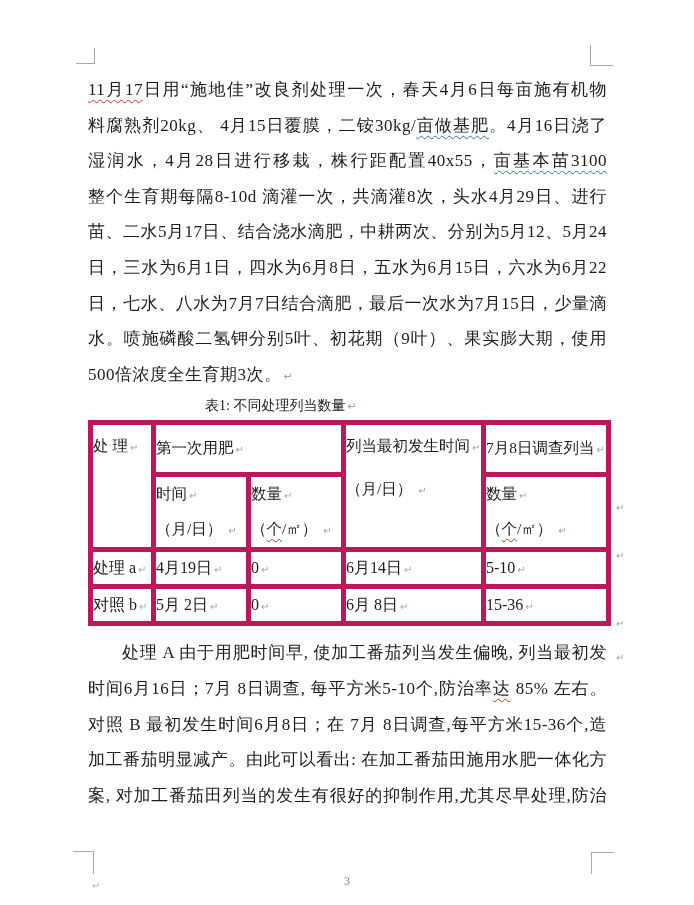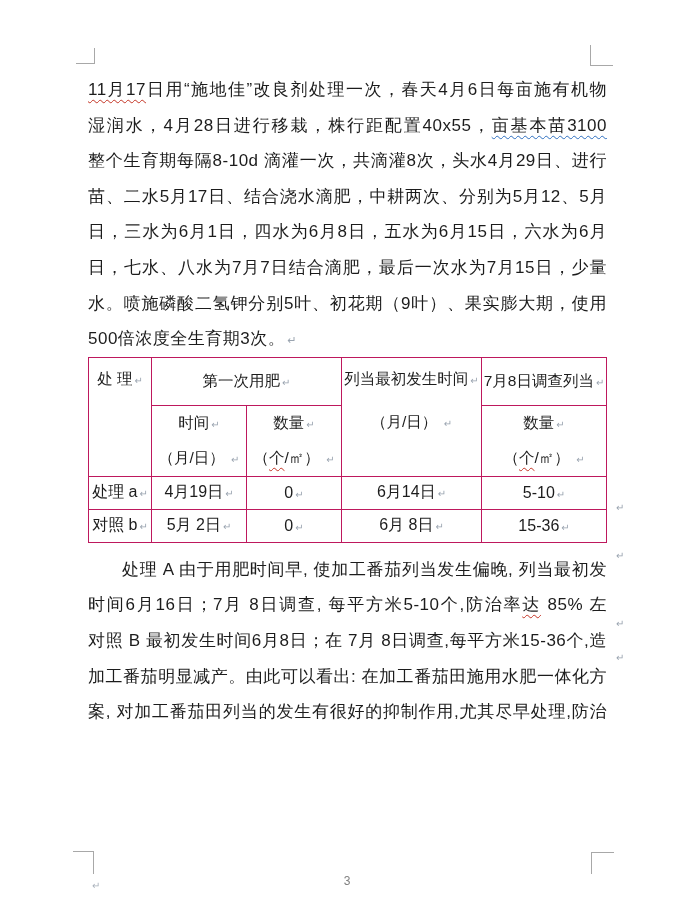--- a/index.html
+++ b/index.html
@@ -1,18 +1,18 @@
 <!DOCTYPE html>
 <html><head>
 <meta charset="utf-8">
 <style>
   html,body{margin:0;padding:0;background:#ffffff;}
   .page{
     position:relative;width:646px;height:905px;background:#ffffff;overflow:hidden;
-    font-family:Liberation Sans, sans-serif;color:#1c1c1c;
+    font-family:Liberation Serif, serif;color:#1c1c1c;
   }
   .page-edge{position:absolute;left:689px;top:0;width:2px;height:905px;background:#c6c6c6;}
   
   .crop{position:absolute;}
   .crop.tl{left:76px;top:48px;width:18px;height:15px;border-right:1px solid #a8a8a8;border-bottom:1px solid #a8a8a8;}
   .crop.tr{left:590px;top:45px;width:22px;height:20px;border-left:1px solid #a8a8a8;border-bottom:1px solid #a8a8a8;}
   .crop.bl{left:73px;top:851px;width:20px;height:22px;border-right:1px solid #a8a8a8;border-top:1px solid #a8a8a8;}
   .crop.br{left:591px;top:852px;width:22px;height:21px;border-left:1px solid #a8a8a8;border-top:1px solid #a8a8a8;}
 
   .content{position:absolute;left:88px;top:72px;width:519px;}
@@ -37,21 +37,21 @@
   }
 
   .cr{color:#9aa4b0;font-size:11px;margin-left:2px;font-weight:normal;}
   .cell .cr{font-size:10px;}
 
   .h{font-size:18px;font-weight:bold;line-height:38px;height:38px;margin:0;padding-left:39px;color:#111;}
 
   .caption{font-size:14px;line-height:28px;height:28px;padding-left:117px;color:#1c1c1c;}
 
   table.t{border-collapse:collapse;table-layout:fixed;width:518px;font-size:15.5px;color:#1c1c1c;}
-  table.t td{border:1px solid #be185d;text-align:center;padding:0;overflow:hidden;}
+  table.t td{border:5px solid #be185d;padding:0;overflow:hidden;}
   .r1 td{height:47px;}
   .r2 td{height:67px;}
   .r3 td,.r4 td{height:32px;font-size:16px;}
   td.vtop{vertical-align:top;}
   td.vtop .pad{padding-top:11px;}
   .two-line div{line-height:33px;}
   .two-line{padding-top:3px;}
   .occur div{line-height:41px;}
 
   .row-mark{position:absolute;color:#9aa4b0;font-size:10px;}
@@ -69,30 +69,32 @@
   <div class="page-edge"></div>
   <div class="crop tl"></div>
   <div class="crop tr"></div>
   <div class="crop bl"></div>
   <div class="crop br"></div>
 
   <div class="content">
 
     <div class="para p1">
       <div class="line"><span class="sp-red">11月17</span><span>日用“施地佳”改良剂处理一次，春天4月6日每亩施有机物</span></div>
+      <div class="line"><span>料腐熟剂20kg、 4月15日覆膜，二铵30kg/</span><span class="sp-blue">亩做基肥</span><span>。4月16日浇了</span></div>
       <div class="line"><span>湿润水，4月28日进行移栽，株行距配置40x55，</span><span class="sp-blue">亩基本苗3100</span></div>
       <div class="line">整个生育期每隔8-10d 滴灌一次，共滴灌8次，头水4月29日、进行蹲</div>
       <div class="line">苗、二水5月17日、结合浇水滴肥，中耕两次、分别为5月12、5月24</div>
       <div class="line">日，三水为6月1日，四水为6月8日，五水为6月15日，六水为6月22</div>
       <div class="line">日，七水、八水为7月7日结合滴肥，最后一次水为7月15日，少量滴</div>
       <div class="line">水。喷施磷酸二氢钾分别5叶、初花期（9叶）、果实膨大期，使用</div>
       <div class="line noj"><span>500倍浓度全生育期3次。</span><span class="cr">↵</span></div>
     </div>
 
 
+    <div class="caption"><span>表1: 不同处理列当数量</span><span class="cr">↵</span></div>
 
     <table class="t">
       <colgroup>
         <col style="width:63px">
           <col style="width:95px">
           <col style="width:95px">
           <col style="width:140px">
           <col style="width:125px">
       </colgroup>
       <tbody>

